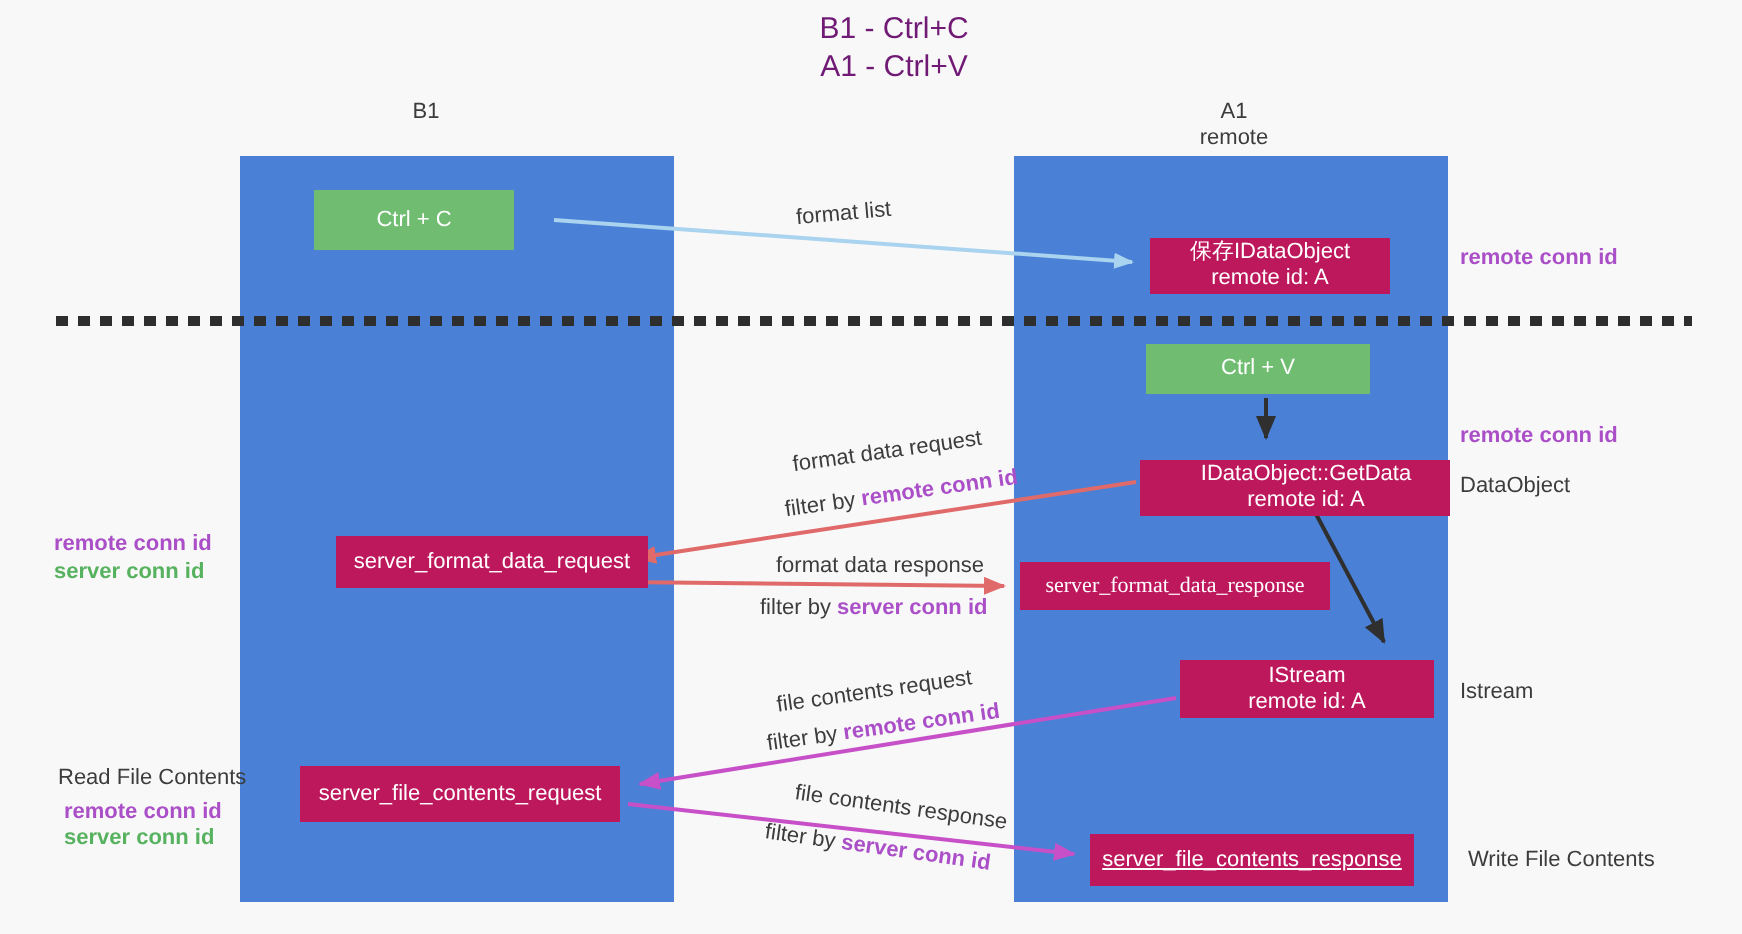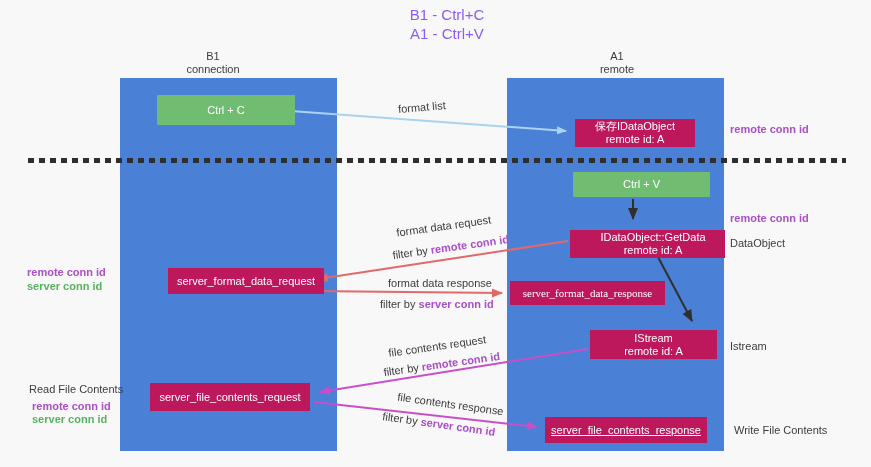--- a/index.html
+++ b/index.html
@@ -10,33 +10,33 @@
   .lane{position:absolute;top:78px;height:373px;background:#4a80d5;}
   .lane-left{left:120px;width:217px;}
   .lane-right{left:507px;width:217px;}
 
   
   .divider{position:absolute;left:28px;top:158px;width:818px;height:5px;
            background:repeating-linear-gradient(90deg,#2e2e2e 0 6px,transparent 6px 11px);}
 
   
   .title{position:absolute;left:347px;top:5px;width:200px;text-align:center;
-         font-size:15px;color:#8b5cf6;line-height:19px;}
+         font-size:15px;color:#701a75;line-height:19px;}
   .lane-head{position:absolute;top:50px;width:140px;text-align:center;
              font-size:11px;color:#3c3c3c;line-height:13px;}
   .head-left{left:143px;} .head-right{left:547px;}
 
   
   .box{position:absolute;display:flex;flex-direction:column;align-items:center;
        justify-content:center;text-align:center;color:#fff;font-size:11px;line-height:13px;}
   .green{background:#70bd71;}
   .orange{background:#be185d;}
-  .b-ctrlc{left:157px;top:95px;width:138px;height:30px;}
+  .b-ctrlc{left:157px;top:95px;width:100px;height:30px;}
   .b-save{left:575px;top:119px;width:120px;height:28px;}
-  .b-ctrlv{left:573px;top:172px;width:137px;height:25px;}
+  .b-ctrlv{left:573px;top:172px;width:112px;height:25px;}
   .b-getdata{left:570px;top:230px;width:144px;height:28px;padding-left:11px;}
   .b-freq{left:168px;top:268px;width:156px;height:26px;}
   .b-fres{left:510px;top:281px;width:155px;height:24px;font-family:Liberation Serif, serif;}
   .b-istream{left:590px;top:330px;width:127px;height:29px;}
   .b-creq{left:150px;top:383px;width:160px;height:28px;}
   .b-cres{left:545px;top:417px;width:162px;height:26px;text-decoration:underline;}
 
   
   .label{position:absolute;font-size:11px;color:#3c3c3c;white-space:nowrap;}
   .purple{color:#ab4fc8;font-weight:bold;}
@@ -102,21 +102,20 @@
     <line x1="314" y1="402" x2="537" y2="427" stroke="#c750c8" stroke-width="2" marker-end="url(#m-magenta)"></line>
   </svg>
 
   <div class="title">
     <div>B1 - Ctrl+C</div>
     <div>A1 - Ctrl+V</div>
   </div>
 
   <div class="lane-head head-left">
     <div>B1</div>
-    <div>connection</div>
   </div>
   <div class="lane-head head-right">
     <div>A1</div>
     <div>remote</div>
   </div>
 
   <div class="box green b-ctrlc">
     <span>Ctrl + C</span>
   </div>
 

